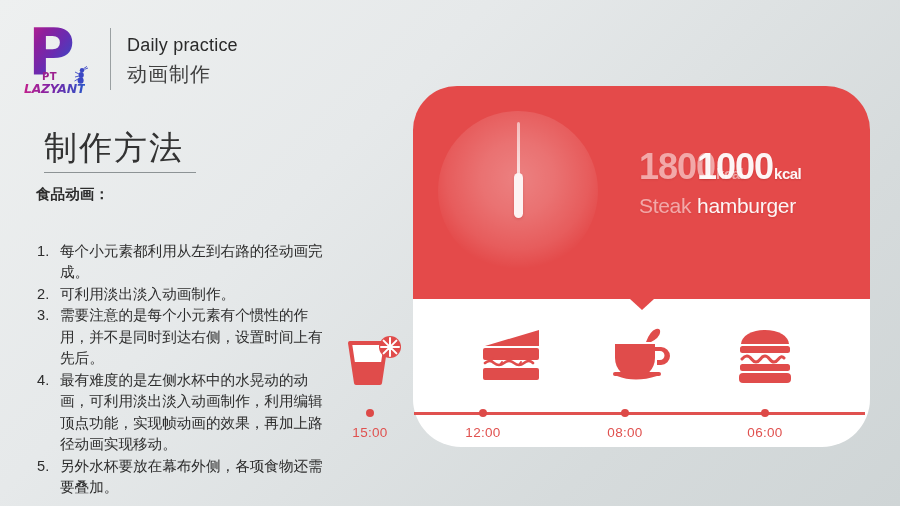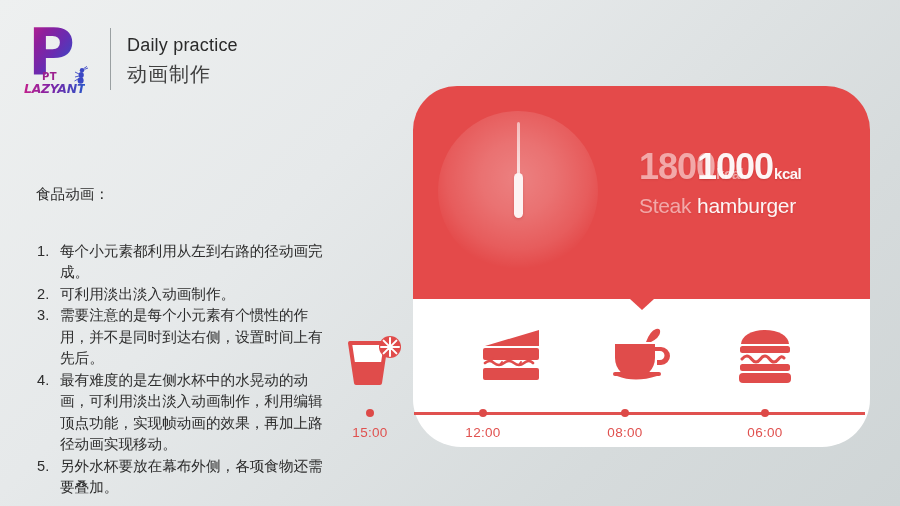--- a/index.html
+++ b/index.html
@@ -125,21 +125,21 @@
 
   
   #body-copy {
     position: absolute;
     left: 36px; top: 184px;
     width: 300px;
     font-size: 14.6px;
     line-height: 21.5px;
     color: #2d2d2d;
   }
-  #intro-line { margin-bottom: 12px; }
+  #intro-line { margin-bottom: 12px; font-weight: bold; }
   ol.steps {
     list-style: none;
     counter-reset: step;
     margin-top: 35px;
   }
   ol.steps > li {
     counter-increment: step;
     position: relative;
     padding-left: 24px;
     margin-bottom: 0px;
@@ -349,20 +349,24 @@
 
     <div id="header-divider"></div>
 
     <div id="header-titles">
       <div id="title-en">Daily practice</div>
       <div id="title-cn">动画制作</div>
     </div>
 
   </div>
 
+  <div id="section-heading">
+    <div id="section-heading-text">制作方法</div>
+    <div id="section-heading-rule"></div>
+  </div>
 
   <div id="body-copy">
     <div id="intro-line">食品动画：</div>
     <ol class="steps">
       <li>每个小元素都利用从左到右路的径动画完成。</li>
       <li>可利用淡出淡入动画制作。</li>
       <li>需要注意的是每个小元素有个惯性的作用，并不是同时到达右侧，设置时间上有先后。</li>
       <li>最有难度的是左侧水杯中的水晃动的动画，可利用淡出淡入动画制作，利用编辑顶点功能，实现帧动画的效果，再加上路径动画实现移动。</li>
       <li>另外水杯要放在幕布外侧，各项食物还需要叠加。</li>
     </ol>

